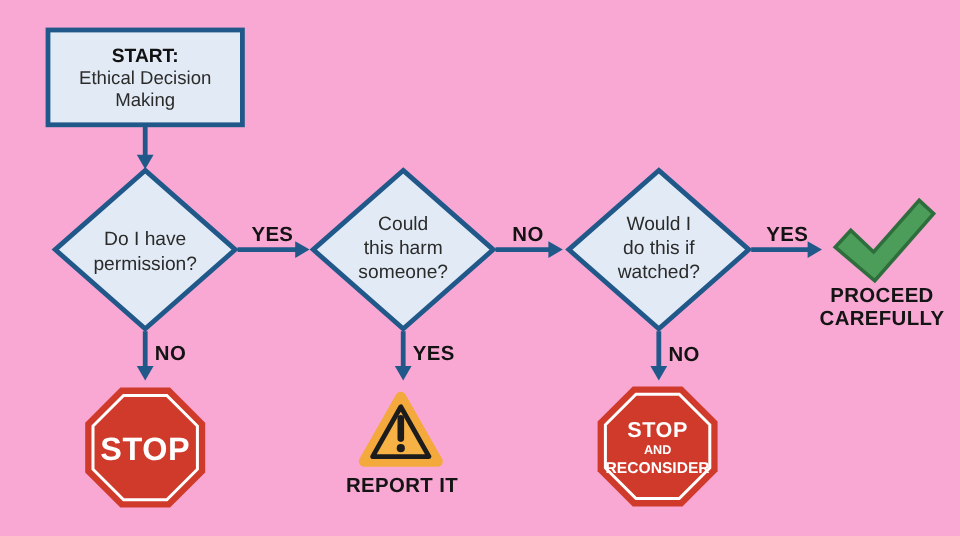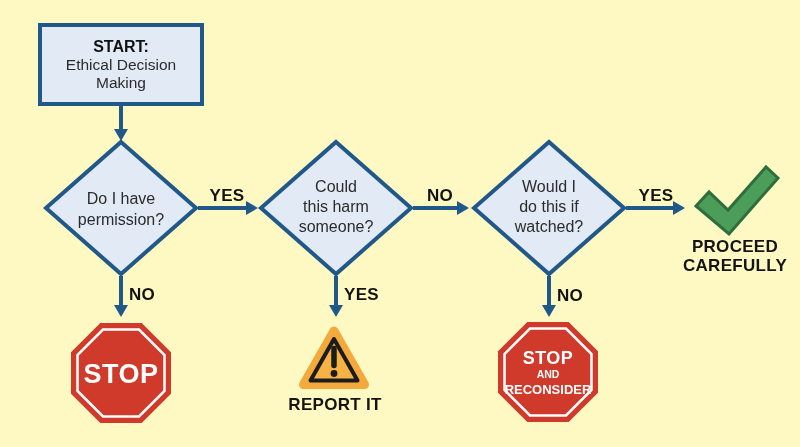--- a/index.html
+++ b/index.html
@@ -1,20 +1,20 @@
 <!DOCTYPE html>
 <html><head>
 <meta charset="utf-8">
 <style>
   html, body { margin: 0; padding: 0; background: #ffffff; }
   .stage {
     position: relative;
     width: 800px;
     height: 447px;
-    background: #fef9c3;
+    background: #f9a8d4;
     overflow: hidden;
     font-family: "Liberation Sans", sans-serif;
   }
   svg text {
     font-family: "Liberation Sans", sans-serif;
     -webkit-user-select: none;
     user-select: none;
   }
   .node-title  { font-size: 16px; font-weight: bold; fill: #111111; text-anchor: middle; }
   .node-text   { font-size: 15.5px; fill: #2b2b2b; text-anchor: middle; }

